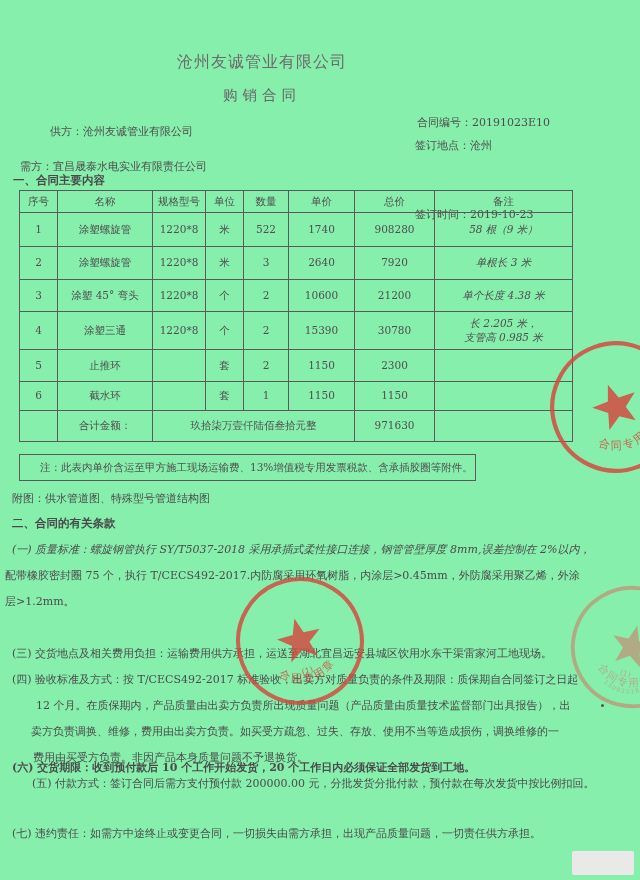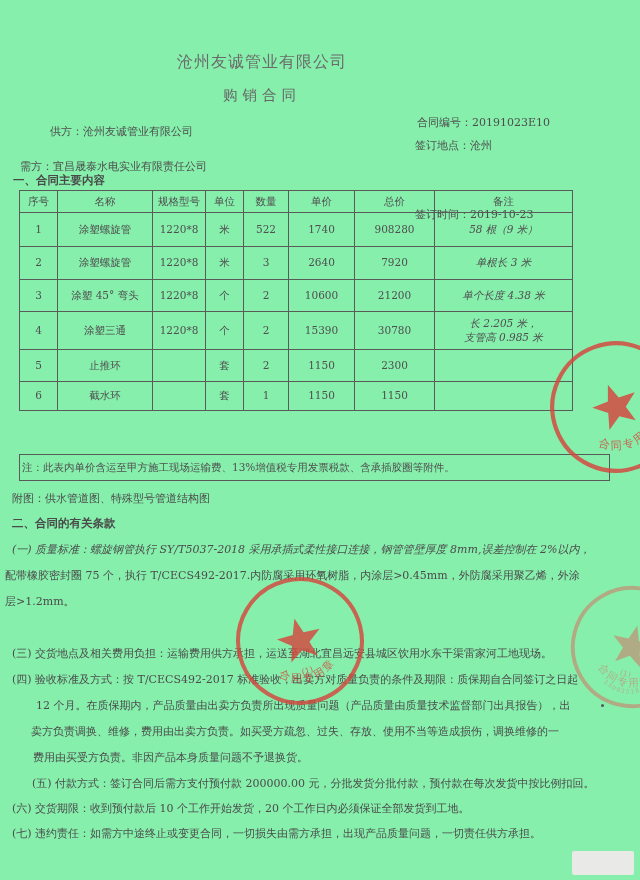--- a/index.html
+++ b/index.html
@@ -18,24 +18,24 @@
     position:absolute;left:19px;top:190px;width:553px;
     border-collapse:collapse;table-layout:fixed;
     font-size:10.5px;color:#4f4f4f;
   }
   table.items th,table.items td{
     border:1px solid #5a5a5a;text-align:center;vertical-align:middle;
     padding:0 3px;font-weight:normal;line-height:1.25;overflow:hidden;
   }
   td.remark{white-space:pre-line;font-style:italic;}
   .note-box{
-    left:19px;top:454px;width:591px;height:27px;
+    left:19px;top:454px;width:457px;height:27px;
     border:1px solid #5a5a5a;box-sizing:border-box;
     font-size:10.5px;color:#4f4f4f;display:flex;align-items:center;
-    padding:0 2px;white-space:nowrap;
+    padding:0 20px;white-space:nowrap;
   }
   .body-line{font-size:11px;color:#4b4b4b;white-space:nowrap;}
   .clause{font-size:11px;color:#4b4b4b;white-space:nowrap;}
   .stamp{position:absolute;pointer-events:none;}
   .stamp svg text{font-family:"DejaVu Serif","Liberation Serif",serif;}
   .smudge{left:572px;top:851px;width:62px;height:24px;background:#e9e9e8;border-radius:2px;}
   .ink-dot{left:601px;top:704px;width:3px;height:3px;background:#555;border-radius:50%;}
 </style>
 </head>
 <body>
@@ -128,38 +128,45 @@
     <tr style="height:29px">
       <td>6</td>
       <td>截水环</td>
       <td></td>
       <td>套</td>
       <td>1</td>
       <td>1150</td>
       <td>1150</td>
       <td class="remark"></td>
     </tr>
+    <tr style="height:31px">
+      <td></td>
+      <td>合计金额：</td>
+      <td colspan="4">玖拾柒万壹仟陆佰叁拾元整</td>
+      <td>971630</td>
+      <td></td>
+    </tr>
   </tbody>
     </table>
 
   <div class="abs note-box">注：此表内单价含运至甲方施工现场运输费、13%增值税专用发票税款、含承插胶圈等附件。</div>
 
   <div class="abs body-line" style="left:12px;top:491px;">附图：供水管道图、特殊型号管道结构图</div>
   <div class="abs sec-title" style="left:12px;top:516px;">二、合同的有关条款</div>
 
   <div class="abs clause" style="left:12px;top:542px;font-style:italic;">(一) 质量标准：螺旋钢管执行 SY/T5037-2018 采用承插式柔性接口连接，钢管管壁厚度 8mm,误差控制在 2%以内，</div>
   <div class="abs clause" style="left:5px;top:568px;">配带橡胶密封圈 75 个，执行 T/CECS492-2017.内防腐采用环氧树脂，内涂层&gt;0.45mm，外防腐采用聚乙烯，外涂</div>
   <div class="abs clause" style="left:5px;top:594px;">层&gt;1.2mm。</div>
   <div class="abs clause" style="left:12px;top:646px;">(三) 交货地点及相关费用负担：运输费用供方承担，运送至湖北宜昌远安县城区饮用水东干渠雷家河工地现场。</div>
   <div class="abs clause" style="left:12px;top:672px;">(四) 验收标准及方式：按 T/CECS492-2017 标准验收，出卖方对质量负责的条件及期限：质保期自合同签订之日起</div>
   <div class="abs clause" style="left:36px;top:698px;">12 个月。在质保期内，产品质量由出卖方负责所出现质量问题（产品质量由质量技术监督部门出具报告），出</div>
   <div class="abs clause" style="left:31px;top:724px;">卖方负责调换、维修，费用由出卖方负责。如买受方疏忽、过失、存放、使用不当等造成损伤，调换维修的一</div>
   <div class="abs clause" style="left:33px;top:750px;">费用由买受方负责。非因产品本身质量问题不予退换货。</div>
   <div class="abs clause" style="left:12px;top:776px;margin-left:20px;">(五) 付款方式：签订合同后需方支付预付款 200000.00 元，分批发货分批付款，预付款在每次发货中按比例扣回。</div>
-  <div class="abs clause" style="left:12px;top:801px;">(六) 交货期限：收到预付款后 10 个工作开始发货，20 个工作日内必须保证全部发货到工地。</div>
+  <div class="abs clause" style="left:12px;top:760px;font-weight:bold;">(六) 交货期限：收到预付款后 10 个工作开始发货，20 个工作日内必须保证全部发货到工地。</div>
   <div class="abs clause" style="left:12px;top:826px;">(七) 违约责任：如需方中途终止或变更合同，一切损失由需方承担，出现产品质量问题，一切责任供方承担。</div>
 
   <div class="stamp" style="left:546px;top:337px;width:140px;height:140px;transform:rotate(-20deg);opacity:.82;">
     <svg viewBox="0 0 200 200" width="140" height="140">
       <circle cx="100" cy="100" r="91" fill="none" stroke="#d6453c" stroke-width="6"></circle>
       <path id="arc-b-top" d="M 100,174 A 74,74 0 1 1 99.99,174" fill="none"></path>
       <path id="arc-b-bot" d="M 44,122 A 60,60 0 0 0 156,122" fill="none"></path>
       <polygon fill="#d6453c" points="100,66 108.2,88.7 132.3,89.5 113.3,104.3 120,127.5 100,114 80,127.5 86.7,104.3 67.7,89.5 91.8,88.7"></polygon>
       <text font-size="19" letter-spacing="4" fill="#d6453c">
         <textPath href="#arc-b-top" startOffset="50%" text-anchor="middle">宜昌晟泰水电实业有限责任公司</textPath>

